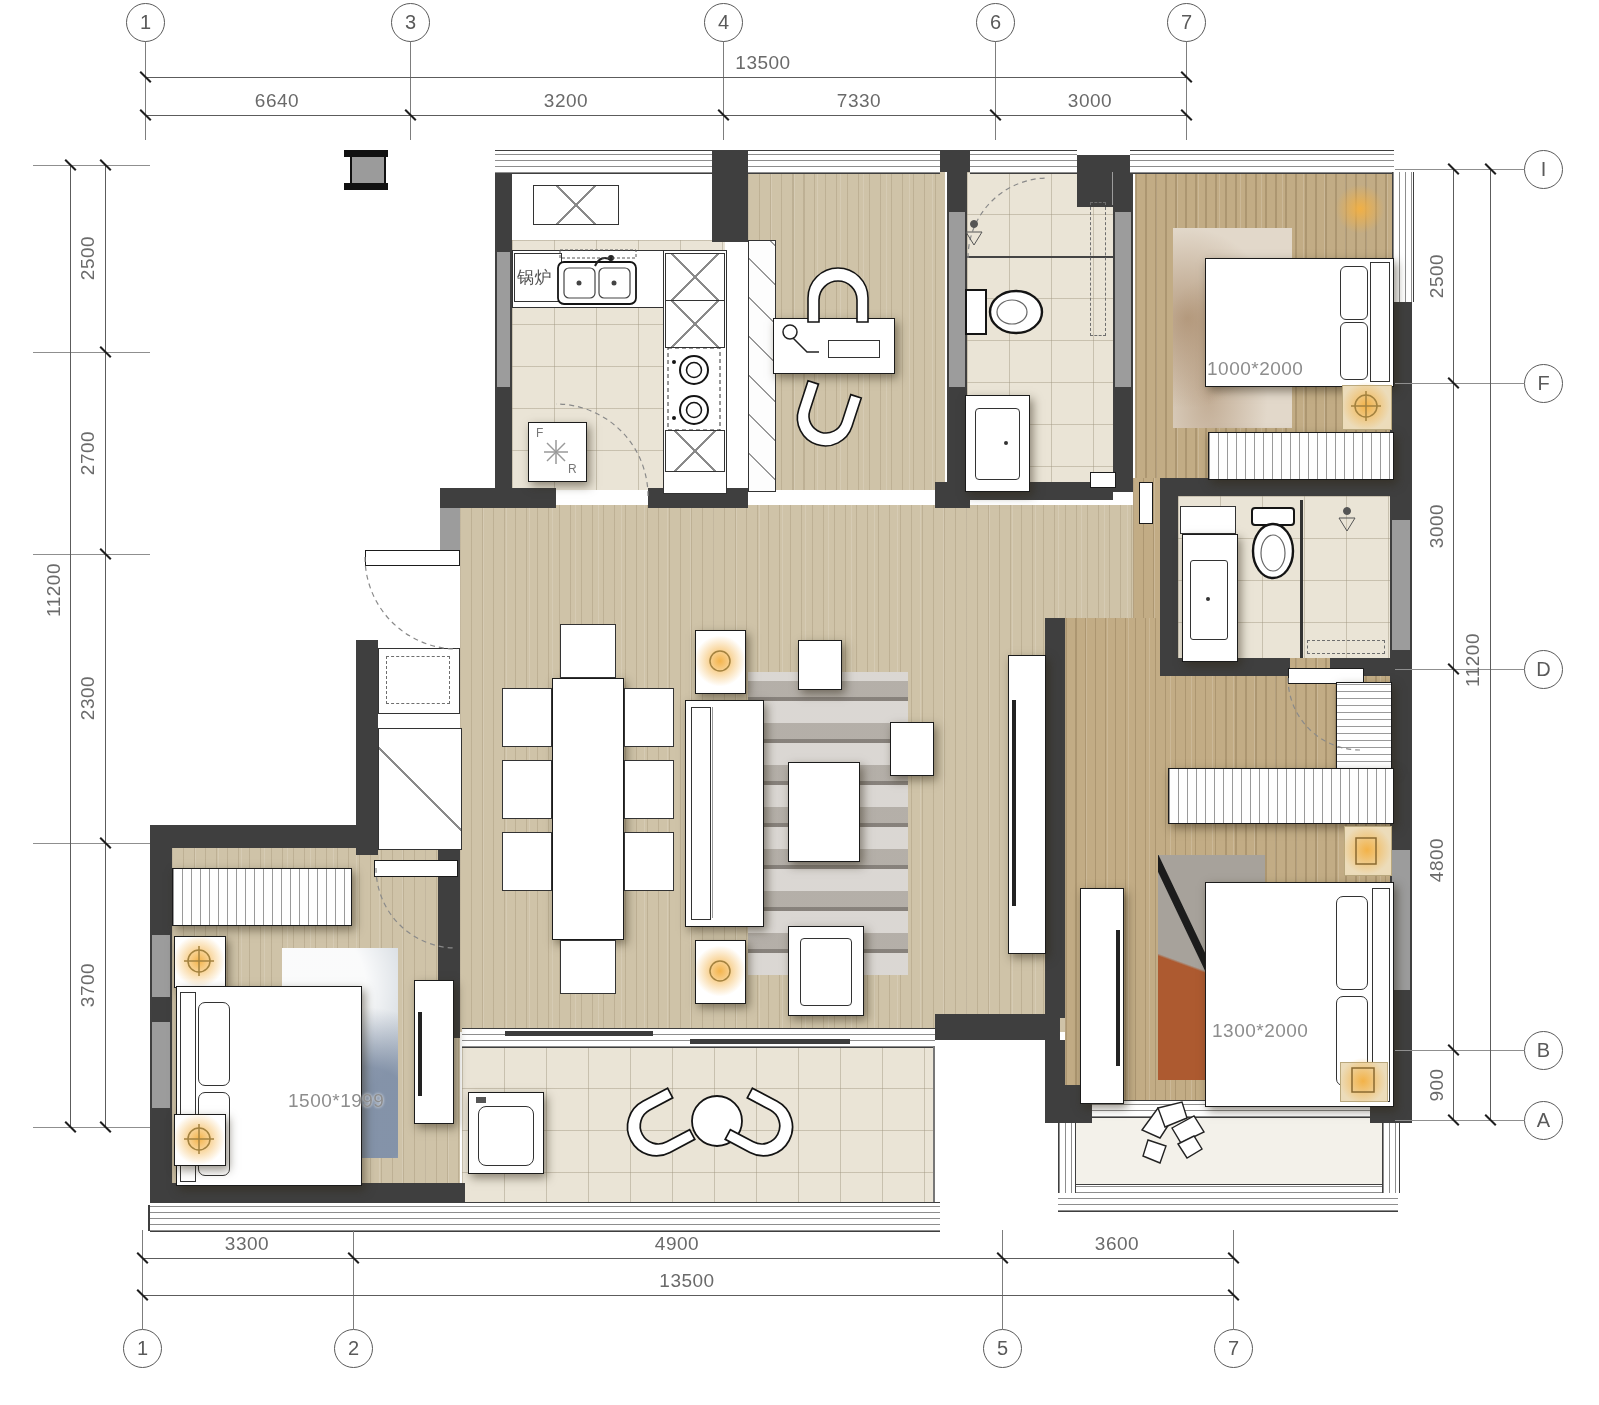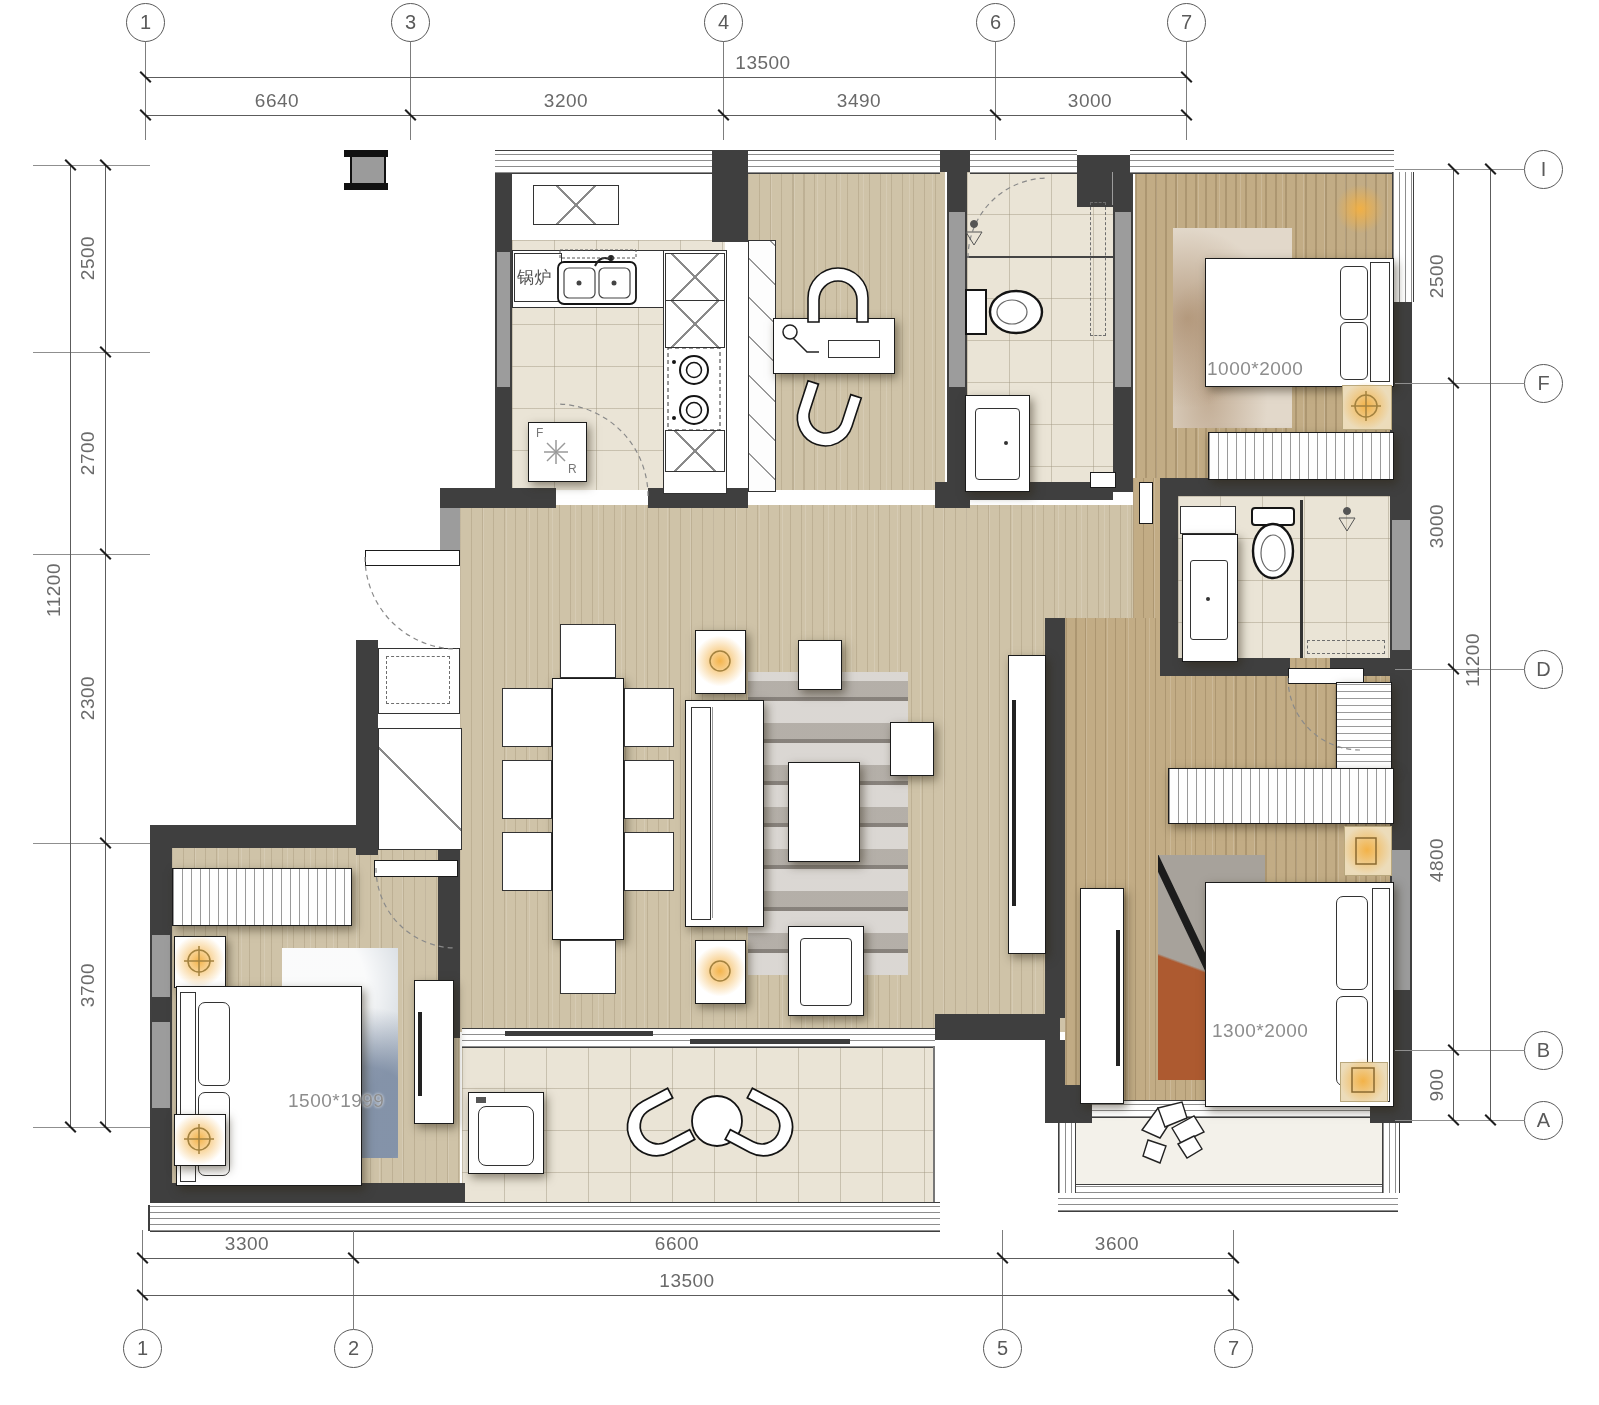--- a/index.html
+++ b/index.html
@@ -364,41 +364,41 @@
   <div class="abs tick" style="left:138px;top:76px;"></div>
     <div class="abs tick" style="left:1179px;top:76px;"></div>
   <div class="abs tick" style="left:138px;top:114px;"></div>
     <div class="abs tick" style="left:403px;top:114px;"></div>
   <div class="abs tick" style="left:716px;top:114px;"></div>
     <div class="abs tick" style="left:988px;top:114px;"></div>
   <div class="abs tick" style="left:1179px;top:114px;"></div>
   <div class="abs dimt" style="left:718px;top:52px;">13500</div>
   <div class="abs dimt" style="left:232px;top:90px;">6640</div>
   <div class="abs dimt" style="left:521px;top:90px;">3200</div>
-  <div class="abs dimt" style="left:814px;top:90px;">3490</div>
+  <div class="abs dimt" style="left:814px;top:90px;">7330</div>
   <div class="abs dimt" style="left:1045px;top:90px;">3000</div>
 
   <div class="abs gstem" style="left:142px;top:1230px;height:99px;"></div>
   <div class="abs gstem" style="left:353px;top:1230px;height:99px;"></div>
   <div class="abs gstem" style="left:1002px;top:1230px;height:99px;"></div>
   <div class="abs gstem" style="left:1233px;top:1230px;height:99px;"></div>
   <div class="abs bub" style="left:123px;top:1329px;">1</div>
   <div class="abs bub" style="left:334px;top:1329px;">2</div>
   <div class="abs bub" style="left:983px;top:1329px;">5</div>
   <div class="abs bub" style="left:1214px;top:1329px;">7</div>
   <div class="abs dimh" style="left:142px;top:1258px;width:1091px;"></div>
   <div class="abs dimh" style="left:142px;top:1295px;width:1091px;"></div>
   <div class="abs tick" style="left:135px;top:1257px;"></div>
     <div class="abs tick" style="left:346px;top:1257px;"></div>
   <div class="abs tick" style="left:995px;top:1257px;"></div>
     <div class="abs tick" style="left:1226px;top:1257px;"></div>
   <div class="abs tick" style="left:135px;top:1294px;"></div>
     <div class="abs tick" style="left:1226px;top:1294px;"></div>
   <div class="abs dimt" style="left:202px;top:1233px;">3300</div>
-  <div class="abs dimt" style="left:632px;top:1233px;">6600</div>
+  <div class="abs dimt" style="left:632px;top:1233px;">4900</div>
   <div class="abs dimt" style="left:1072px;top:1233px;">3600</div>
   <div class="abs dimt" style="left:642px;top:1270px;">13500</div>
 
   <div class="abs ext" style="left:33px;top:165px;width:117px;"></div>
   <div class="abs ext" style="left:33px;top:352px;width:117px;"></div>
   <div class="abs ext" style="left:33px;top:554px;width:117px;"></div>
   <div class="abs ext" style="left:33px;top:843px;width:117px;"></div>
   <div class="abs ext" style="left:33px;top:1127px;width:117px;"></div>
   <div class="abs dimv" style="left:70px;top:165px;height:962px;"></div>
   <div class="abs dimv" style="left:105px;top:165px;height:962px;"></div>

